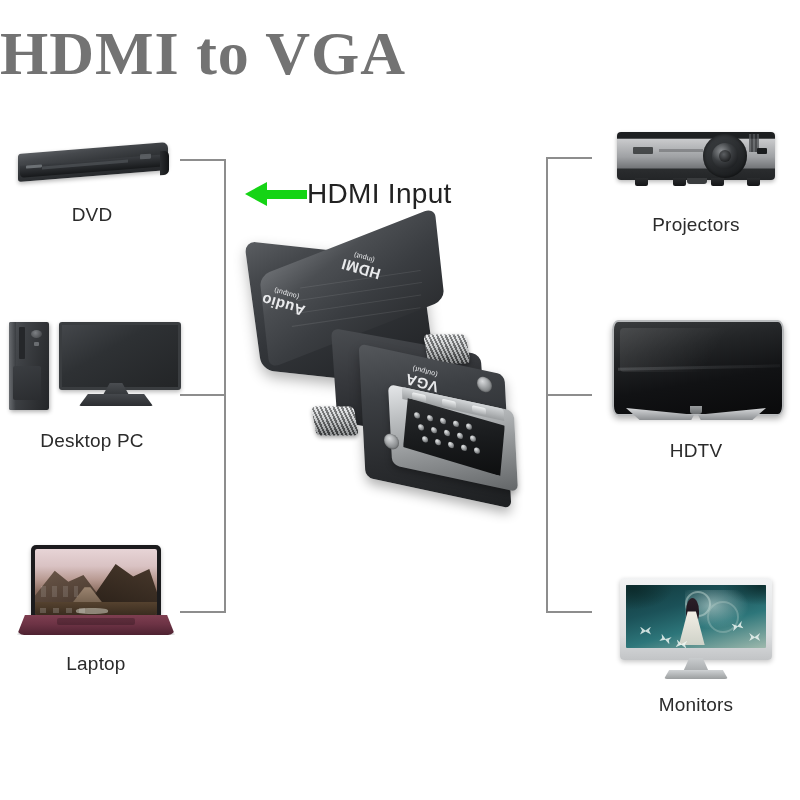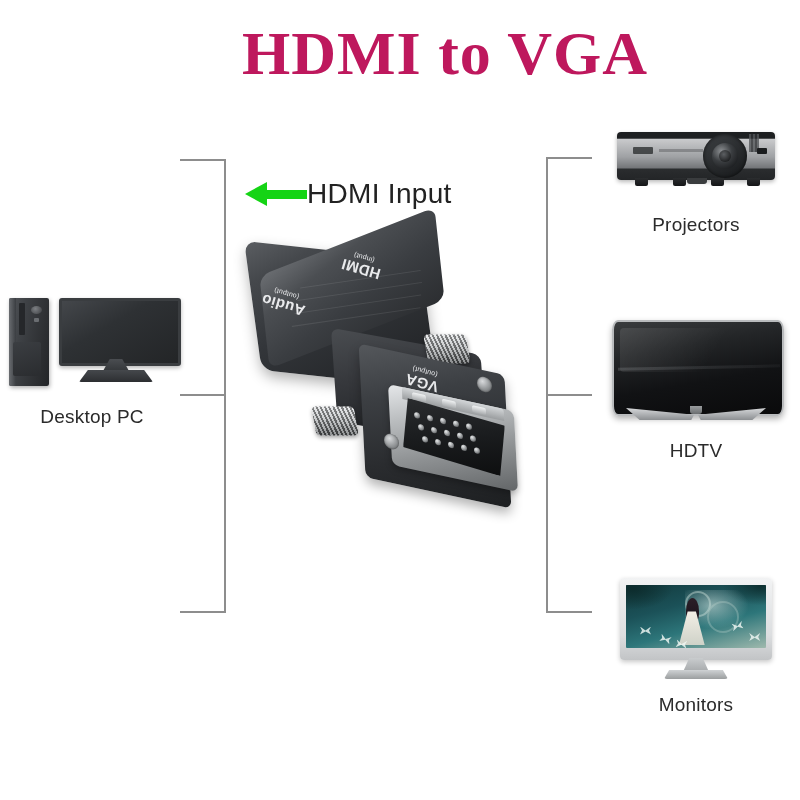--- a/index.html
+++ b/index.html
@@ -5,24 +5,24 @@
   html,body{margin:0;padding:0;}
   body{
     width:800px;height:800px;background:#ffffff;
     font-family:"Liberation Sans",sans-serif;
     overflow:hidden;position:relative;
   }
   .stage{position:absolute;inset:0;width:800px;height:800px;}
 
   
   .title{
-    position:absolute;left:0;top:22px;width:648px;text-align:right;
+    position:absolute;left:0;top:22px;width:648px;text-align:left;
     font-family:"Liberation Serif","DejaVu Serif",serif;
     font-weight:bold;font-size:62px;letter-spacing:1px;
-    color:#be185d;line-height:1;white-space:nowrap;
+    color:#737373;line-height:1;white-space:nowrap;
   }
 
   
   .bracket{position:absolute;}
   .bk-v{position:absolute;width:2px;background:#8d8d8d;}
   .bk-h{position:absolute;height:2px;background:#8d8d8d;}
 
   
   .cell{position:absolute;text-align:center;}
   .cell .cap{
@@ -432,35 +432,64 @@
     <div class="bk-h" style="left:180px;top:611px;width:46px;"></div>
   </div>
 
   <div class="bracket">
     <div class="bk-v" style="left:546px;top:157px;height:456px;"></div>
     <div class="bk-h" style="left:546px;top:157px;width:46px;"></div>
     <div class="bk-h" style="left:546px;top:394px;width:46px;"></div>
     <div class="bk-h" style="left:546px;top:611px;width:46px;"></div>
   </div>
 
-
-  <div class="cell" style="left:5px;top:294px;width:174px;">
+  <div class="cell" style="left:8px;top:140px;width:168px;">
+    <div class="art dvd">
+      <div class="body"></div>
+        <div class="front"></div>
+        <div class="tray"></div>
+      <div class="led"></div>
+        <div class="logo"></div>
+        <div class="edge"></div>
+    </div>
+    <div class="cap" style="margin-top:18px;">DVD</div>
+  </div>
+
+  <div class="cell" style="left:5px;top:318px;width:174px;">
     <div class="art pc">
       <div class="tower"></div>
         <div class="t-slot"></div>
         <div class="t-knob"></div>
       <div class="t-dot"></div>
         <div class="t-panel"></div>
       <div class="mon"></div>
         <div class="neck"></div>
         <div class="base"></div>
     </div>
     <div class="cap" style="margin-top:16px;">Desktop PC</div>
   </div>
 
+  <div class="cell" style="left:10px;top:545px;width:172px;">
+    <div class="art lap">
+      <div class="lid">
+        <div class="scr">
+          <div class="mtnA"></div>
+            <div class="mtnB"></div>
+            <div class="valley"></div>
+          <div class="fg"></div>
+            <div class="water"></div>
+          <div class="icons"></div>
+            <div class="taskbar"></div>
+        </div>
+      </div>
+      <div class="base"></div>
+        <div class="pad"></div>
+    </div>
+    <div class="cap" style="margin-top:14px;">Laptop</div>
+  </div>
 
   <div class="cell" style="left:608px;top:318px;width:176px;">
     <div class="art tv">
       <div class="panel">
           <div class="gloss"></div>
           <div class="band"></div>
         </div>
       <div class="nub"></div>
         <div class="wingL"></div>
         <div class="wingR"></div>

